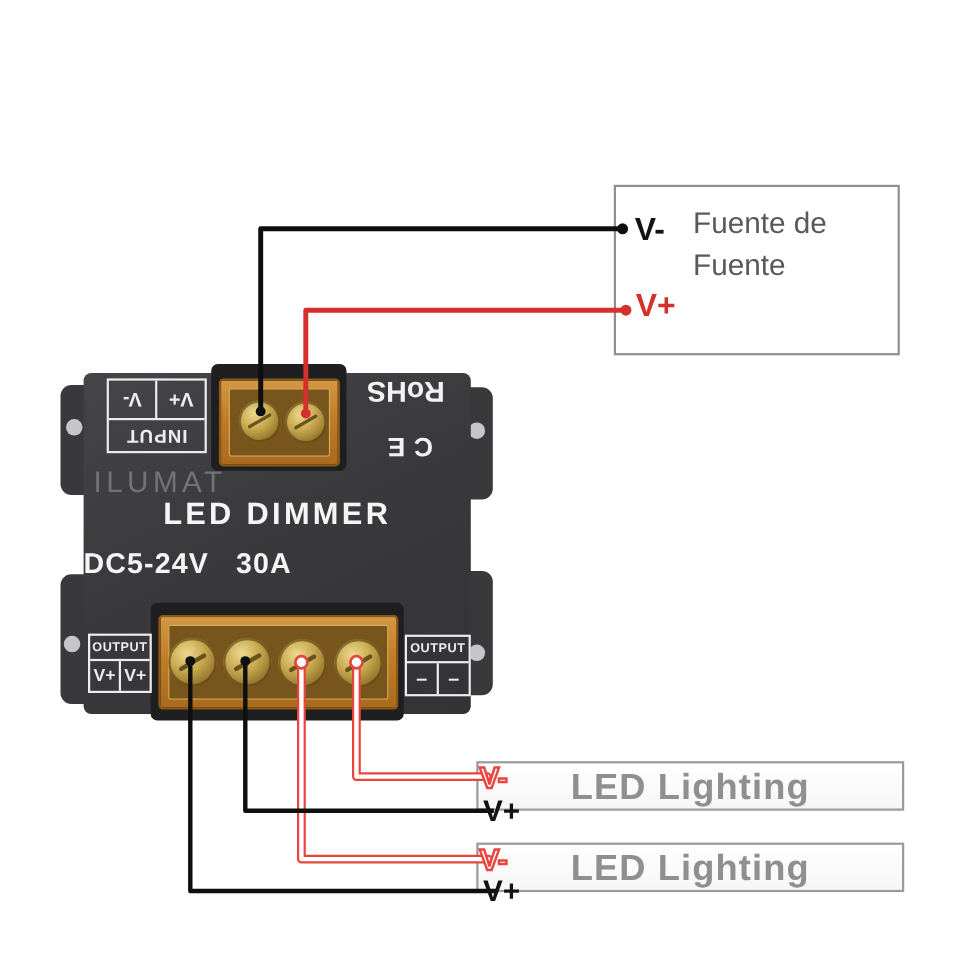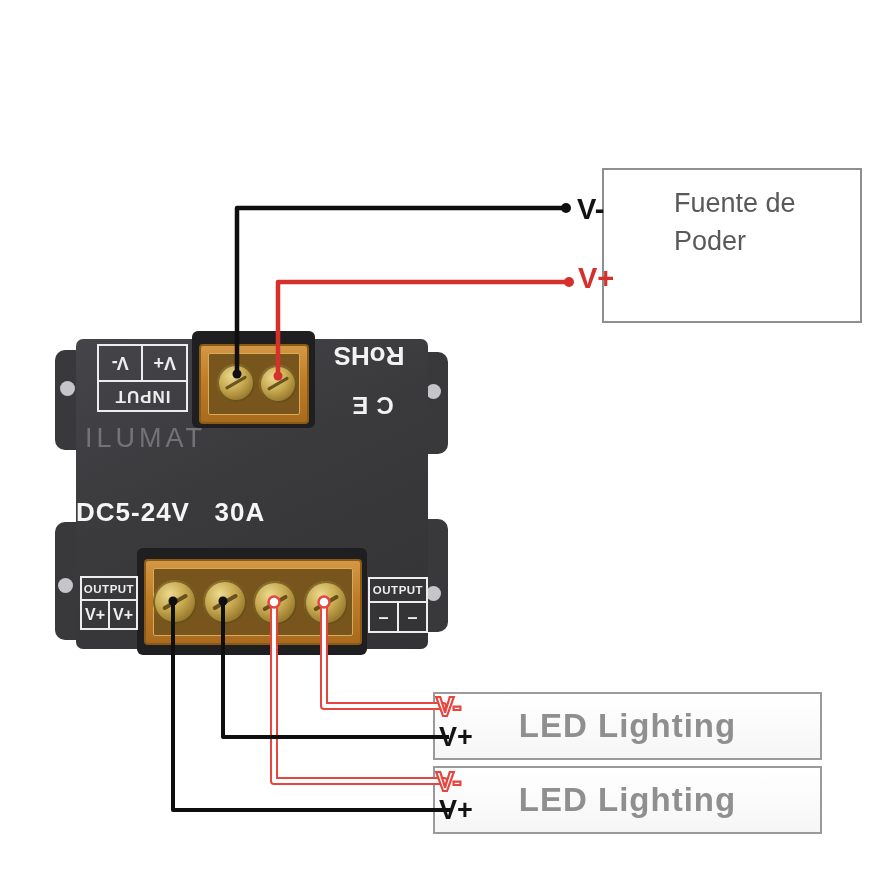--- a/index.html
+++ b/index.html
@@ -62,28 +62,28 @@
     position:absolute; left:76px; top:451px; width:352px; text-align:center; z-index:6;
     color:#f5f5f5; font-weight:bold; font-size:28px; letter-spacing:3px;
   }
   .dev-spec {
     position:absolute; left:76px; top:497px; width:352px; z-index:6;
     color:#f5f5f5; font-weight:bold; font-size:26px; letter-spacing:1px; white-space:pre;
   }
   
   .ps-box {
     position:absolute; left:558px; top:168px; width:260px; height:155px;
-    border:2px solid #8f8f8f; background:#ffffff; box-sizing:border-box; z-index:1;margin-left:44px;
+    border:2px solid #8f8f8f; background:#ffffff; box-sizing:border-box; z-index:1;
   }
   .ps-text {
     position:absolute; left:70px; top:14px; font-size:27px; line-height:38px;
     color:#595959;
   }
   .led-box {
-    position:absolute; left:433px; width:389px; height:68px;
+    position:absolute; left:433px; width:389px; height:45px;
     border:2px solid #9a9a9a; background:linear-gradient(180deg,#ffffff,#f6f6f6);
     box-sizing:border-box; z-index:1;
   }
   .led-box-label {
     width:100%; height:100%; display:flex; align-items:center; justify-content:center;
     font-size:33px; font-weight:bold; color:var(--led-label-gray,#8f8f8f); letter-spacing:1px;
   }
   
   .wire-label { position:absolute; z-index:7; font-weight:bold; }
   .lbl-black { color:#131313; }
@@ -127,20 +127,21 @@
     <div class="mt-row2">
       <div class="mt-cell" style="font-size:18px;">V+</div>
       <div class="mt-cell" style="font-size:18px;">V-</div>
     </div>
   </div>
 
   <div class="silk flipped" style="left:330px;top:340px;width:78px;font-size:26px;text-align:center;">RoHS</div>
   <div class="silk flipped" style="left:342px;top:391px;width:54px;font-size:24px;text-align:center;letter-spacing:8px;">CE</div>
 
   <div class="watermark">ILUMAT</div>
+  <div class="dev-name">LED DIMMER</div>
   <div class="dev-spec">DC5-24V   30A</div>
 
   <div class="t-surround" style="left:137px;top:548px;width:230px;height:107px;"></div>
   <div class="tblock" style="left:144px;top:559px;width:214px;height:82px;">
     <div class="tblock-inner"></div>
     <div class="screw" style="left:7px;top:19px;width:44px;height:44px;">
         <div class="screw-slot"></div>
       </div>
     <div class="screw" style="left:57px;top:19px;width:44px;height:44px;">
         <div class="screw-slot"></div>
@@ -165,21 +166,21 @@
     <div class="mt-row1" style="height:22px;font-size:11.5px;letter-spacing:0.5px;">OUTPUT</div>
     <div class="mt-row2">
       <div class="mt-cell" style="font-size:18px;">–</div>
       <div class="mt-cell" style="font-size:18px;">–</div>
     </div>
   </div>
 
   <div class="ps-box">
     <div class="ps-text">
       <div>Fuente de</div>
-      <div>Poder</div>
+      <div>Fuente</div>
     </div>
   </div>
 
   <div class="led-box" style="top:692px;">
     <div class="led-box-label">LED Lighting</div>
   </div>
   <div class="led-box" style="top:766px;">
     <div class="led-box-label">LED Lighting</div>
   </div>
 

